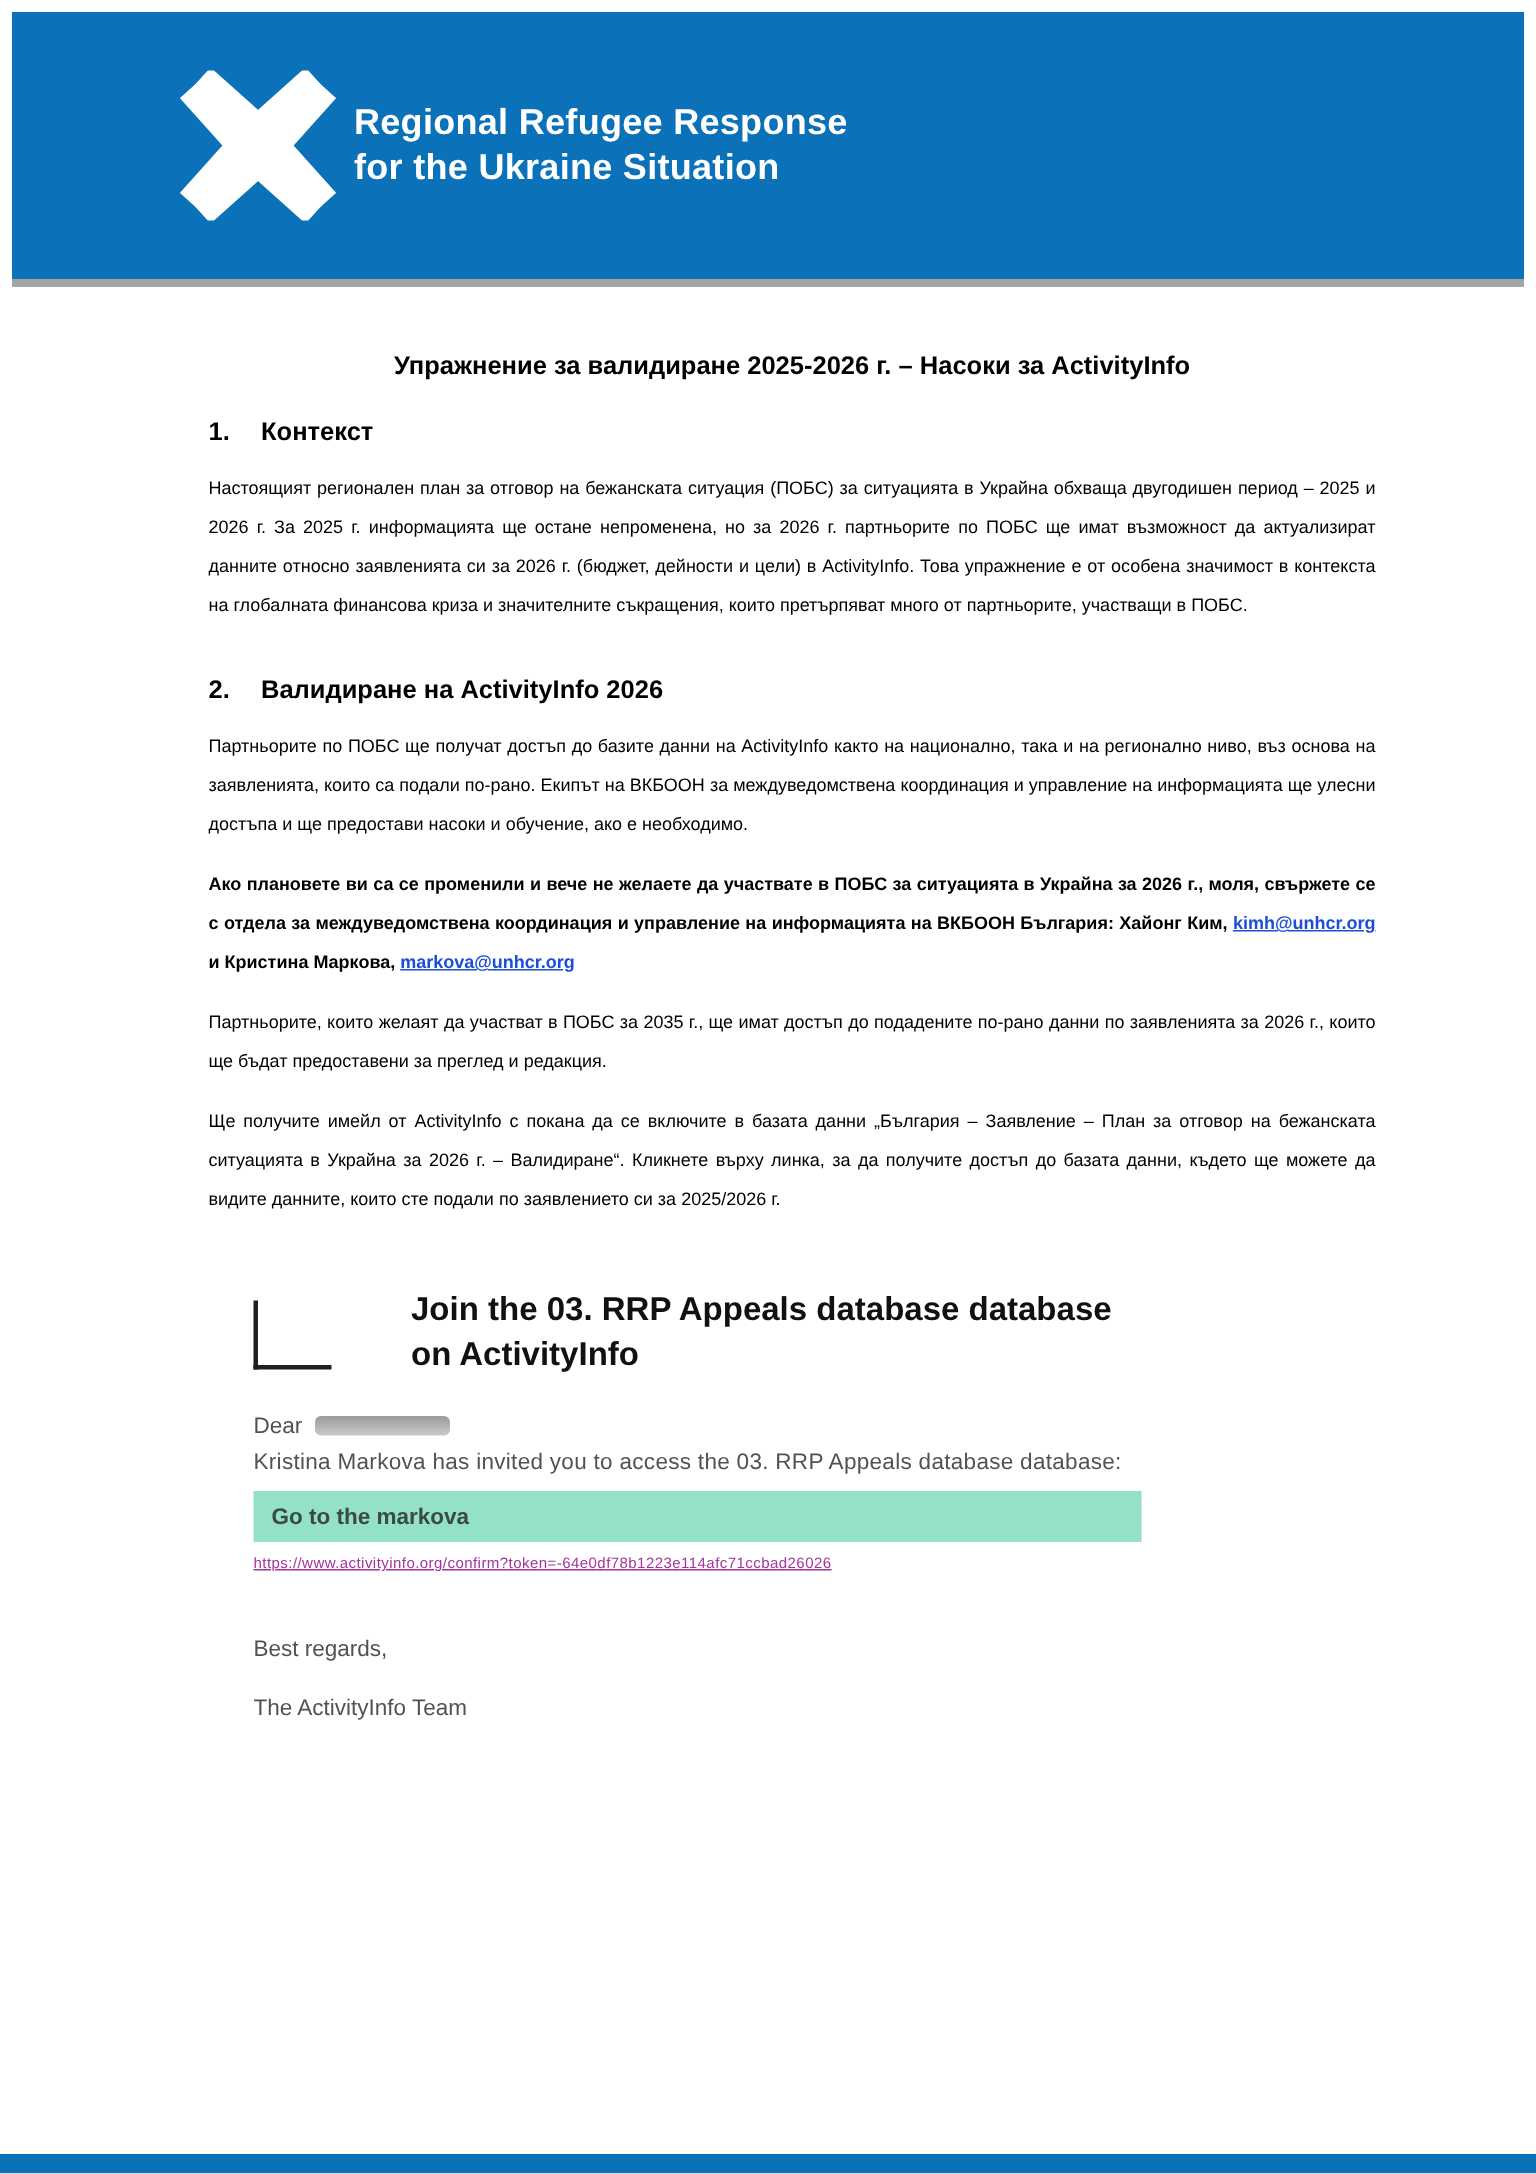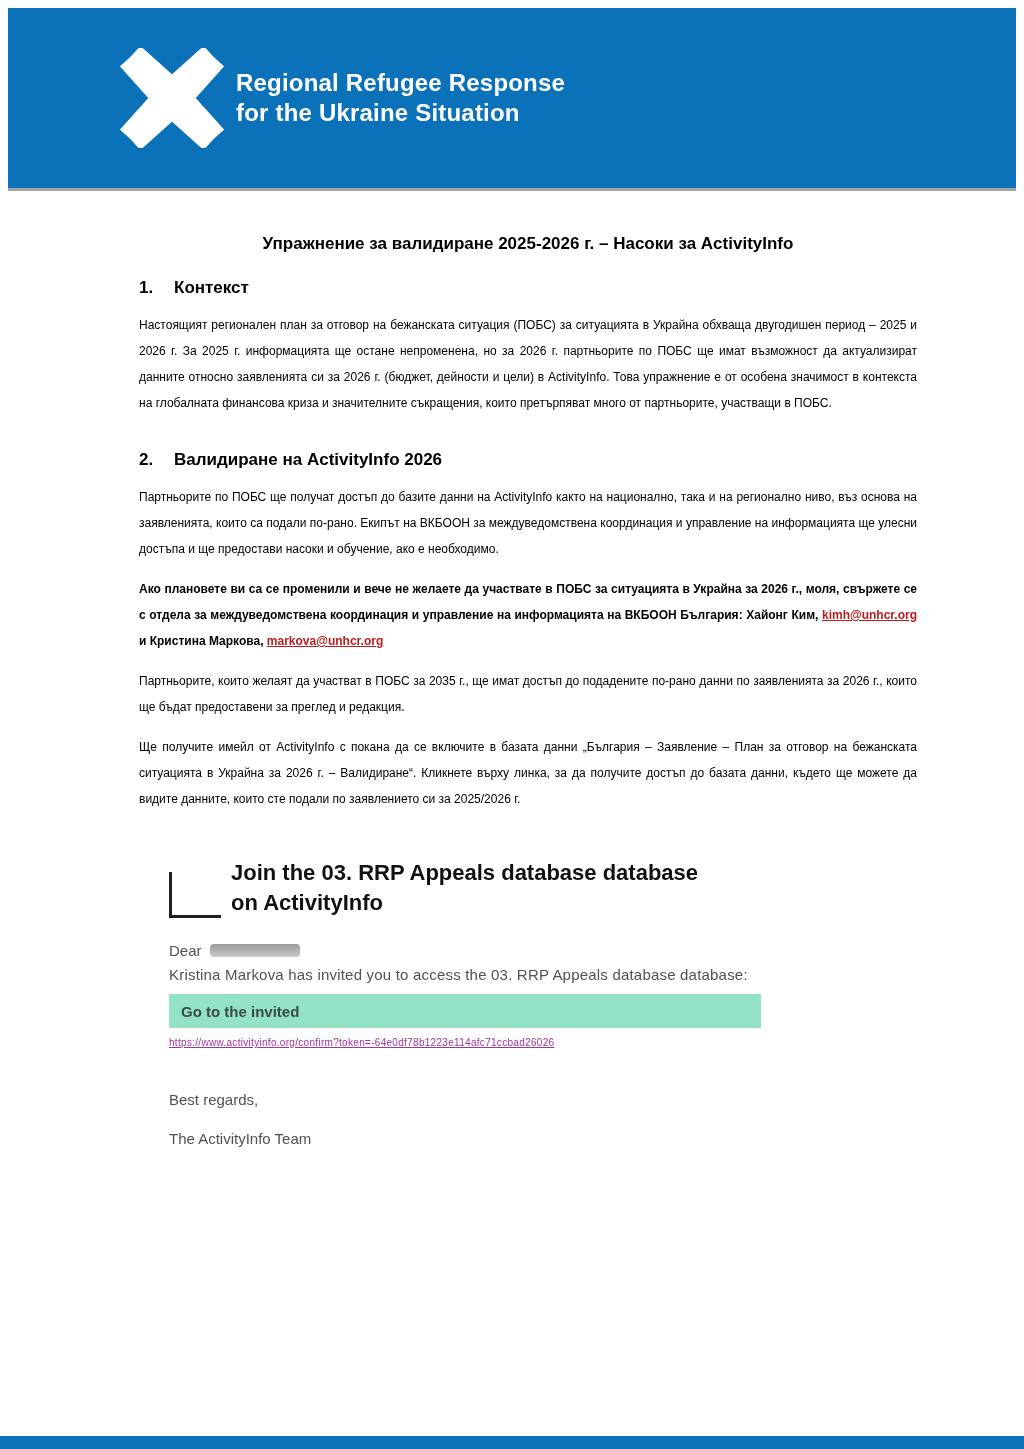--- a/index.html
+++ b/index.html
@@ -5,21 +5,21 @@
   * { margin:0; padding:0; box-sizing:border-box; }
   html,body { background:#e9e9e9; }
   body { font-family:"Liberation Sans", sans-serif; }
   .page {
     position:relative; width:1024px; height:1449px; margin:0 auto;
     background:#ffffff; overflow:hidden;
   }
   
   .banner {
     position:absolute; top:8px; left:8px; right:8px; height:183px;
-    background:#0b72b9; border-bottom:3px solid #a3a3a3;
+    background:#0b72b9; border-bottom:5px solid #a3a3a3;
     display:flex; align-items:center; padding-left:112px;
   }
   .logo { width:104px; height:100px; flex:0 0 auto; }
   .banner-text {
     color:#ffffff; font-size:24px; font-weight:700; line-height:30px;
     margin-left:12px; letter-spacing:0.2px;
   }
   
   .content { position:absolute; left:139px; top:196px; width:778px; }
   .doc-title {
@@ -28,26 +28,26 @@
   .h-num { display:inline-block; width:35px; }
   h2.sec {
     font-size:17px; font-weight:700; color:#000; margin-top:24px;
   }
   h2.sec.second { margin-top:34px; }
   p.body {
     margin-top:14px; font-size:12px; line-height:26px; color:#000;
     text-align:justify;
   }
   p.body.bold { font-weight:700; }
-  a.mail-link { color:#b91c1c; font-weight:700; }
+  a.mail-link { color:#1d4ed8; font-weight:700; }
   
   .email {
     margin-top:46px; margin-left:30px; width:592px; position:relative;
   }
-  .email-head { display:flex; align-items:flex-end; }
+  .email-head { display:flex; align-items:center;gap:43px; }
   .bracket {
     width:52px; height:46px; margin-top:4px; margin-right:10px; flex:0 0 auto;
     border-left:3px solid #1f1f1f; border-bottom:3px solid #1f1f1f;
   }
   .email-title {
     font-size:22px; font-weight:700; color:#111; line-height:30px;
   }
   .email-body { margin-top:24px; font-size:15px; color:#4f544e; }
   .dear-row { display:flex; align-items:center; }
   .redaction {
@@ -128,21 +128,21 @@
         </div>
       </div>
 
       <div class="email-body">
         <div class="dear-row">
           <span>Dear</span>
           <span class="redaction"></span>
         </div>
         <div class="invite-line">Kristina Markova has invited you to access the 03. RRP Appeals database database:</div>
 
-        <div class="go-btn">Go to the invited</div>
+        <div class="go-btn">Go to the markova</div>
 
         <a class="confirm-link" href="#">https://www.activityinfo.org/confirm?token=-64e0df78b1223e114afc71ccbad26026</a>
 
         <div class="signoff">Best regards,</div>
         <div class="signature">The ActivityInfo Team</div>
       </div>
     </div>
 
   </div>
 

